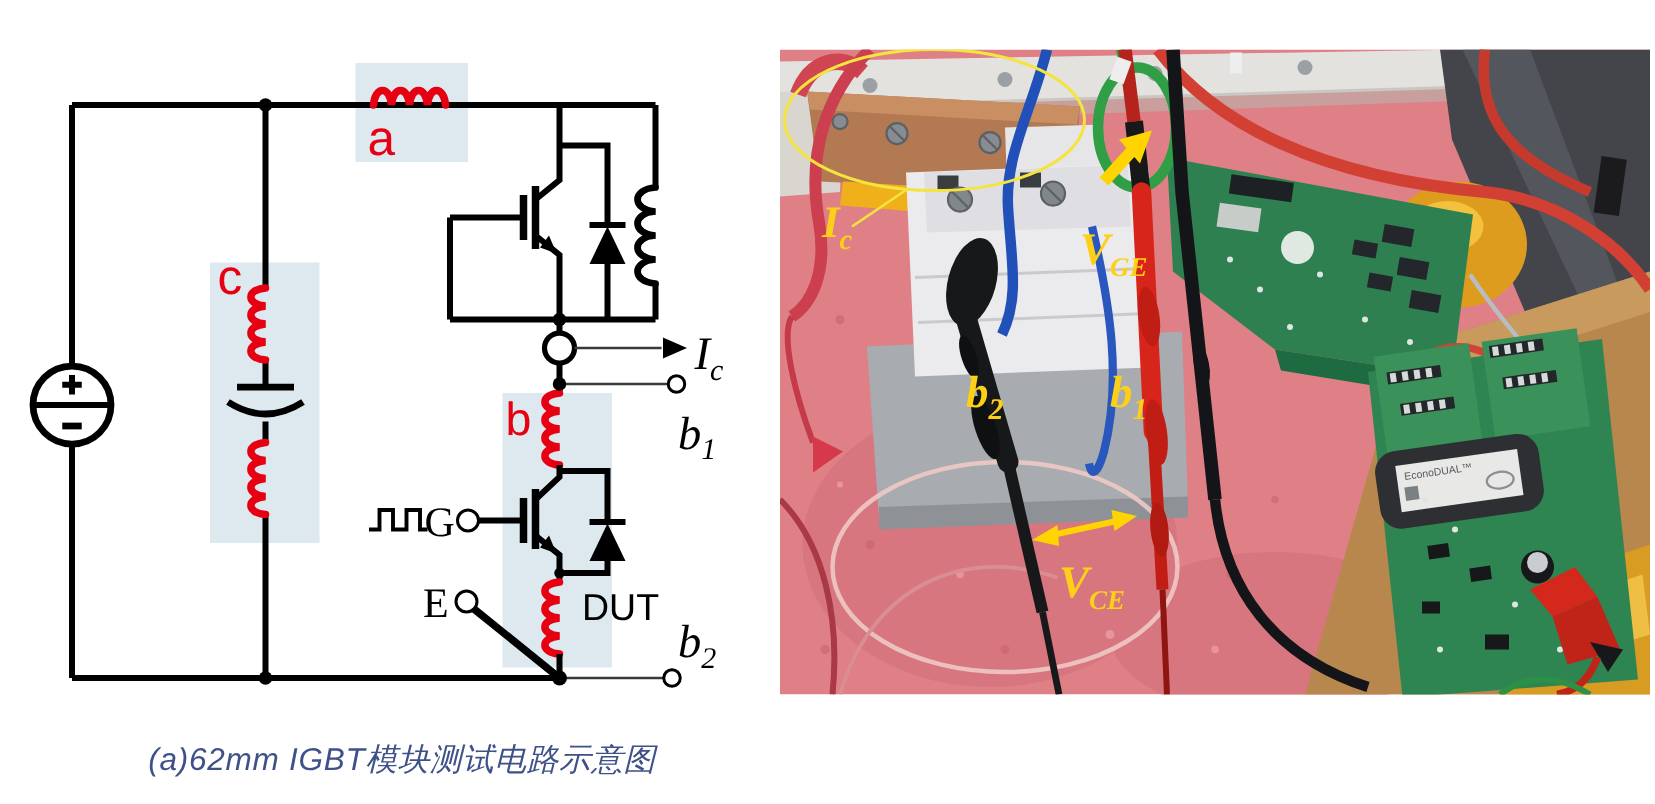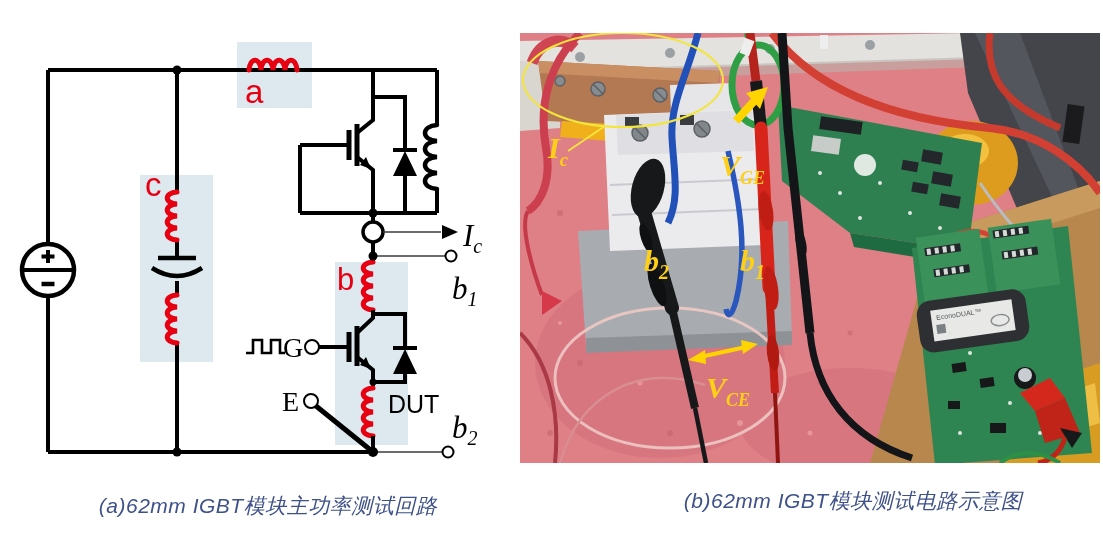--- a/index.html
+++ b/index.html
@@ -344,15 +344,14 @@
       <text class="ylbl" x="124" y="238" font-size="30" fill="#ffdf2b"><tspan>b</tspan><tspan dy="8" font-size="20">2</tspan></text>
       <text class="ylbl" x="220" y="238" font-size="30" fill="#ffdf2b"><tspan>b</tspan><tspan dy="8" font-size="20">1</tspan></text>
 
       <path d="M180,324 L226,314" stroke="#ffd400" stroke-width="4"></path>
       <polygon points="168,327 185,317 186,331" fill="#ffd400"></polygon>
       <polygon points="238,311 221,307 223,321" fill="#ffd400"></polygon>
       <text class="ylbl" x="186" y="365" font-size="30"><tspan>V</tspan><tspan dy="8" font-size="18">CE</tspan></text>
     </g>
   </svg>
 
-  <div class="caption" id="cap-a">(a)62mm IGBT模块主功率测试回路</div>
-  <div class="caption" id="cap-b">(b)62mm IGBT模块测试电路示意图</div>
+  <div class="caption" id="cap-a">(a)62mm IGBT模块测试电路示意图</div>
 </div>
 
 </body></html>

